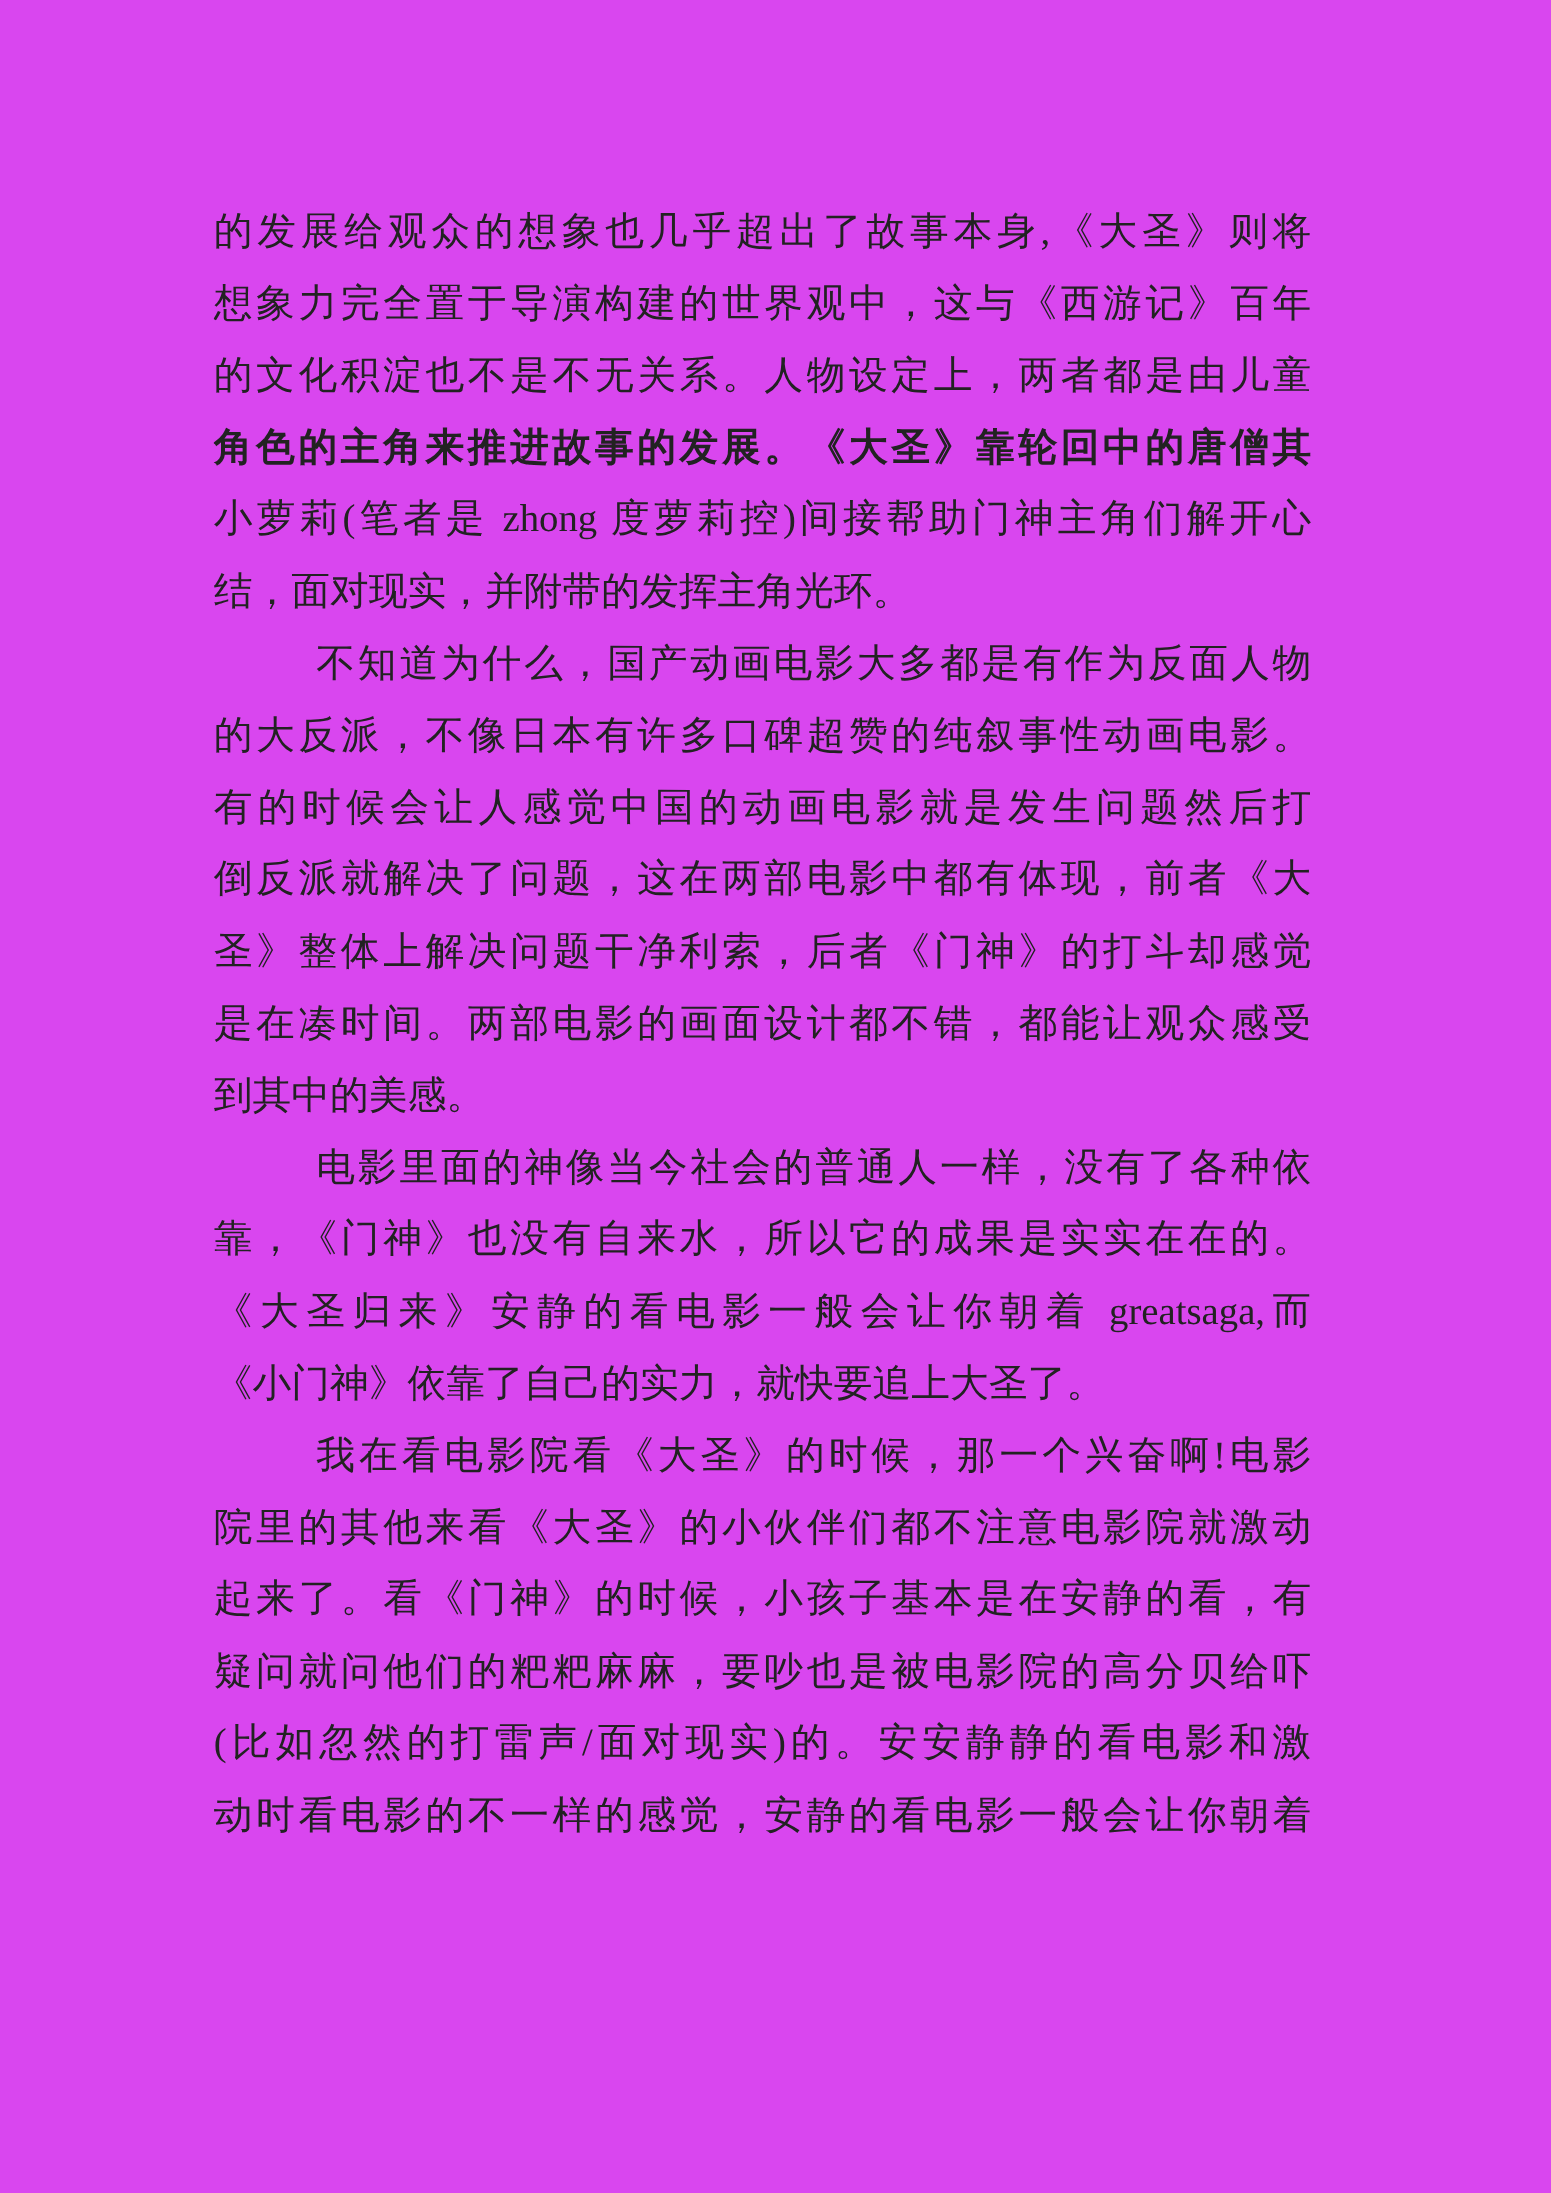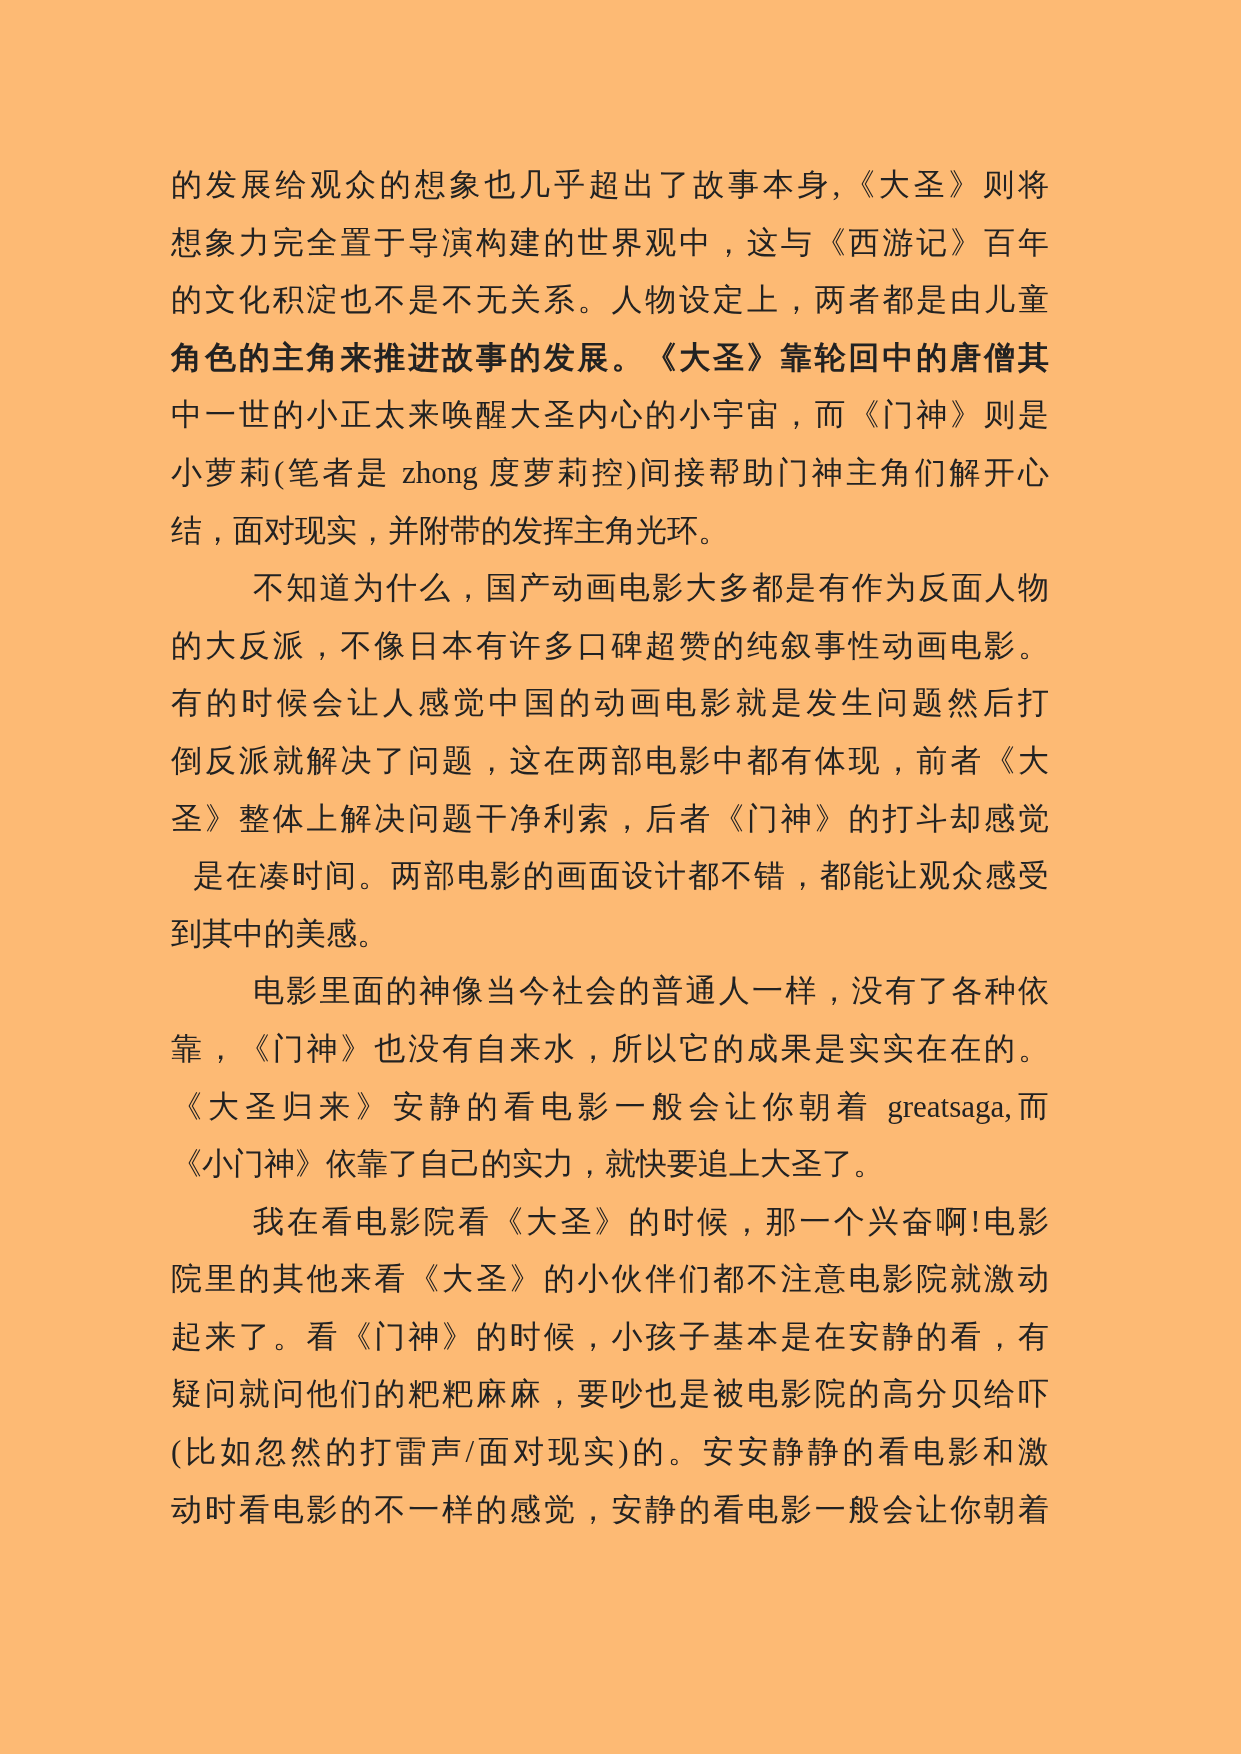--- a/index.html
+++ b/index.html
@@ -4,21 +4,21 @@
 <style>
   html, body {
     margin: 0;
     padding: 0;
     background: #ffffff;
   }
   .page {
     position: relative;
     width: 1241px;
     height: 1754px;
-    background: #fdba74;
+    background: #d946ef;
     overflow: hidden;
     font-family: "Liberation Serif", serif;
   }
   .text-block {
     position: absolute;
     left: 171px;
     top: 156px;
     width: 878px;
   }
   .line {
@@ -40,29 +40,28 @@
 </style>
 </head>
 <body>
 
 <div class="page">
   <div class="text-block">
       <div class="line" style="color: rgb(34, 34, 34);">的发展给观众的想象也几乎超出了故事本身,《大圣》则将</div>
       <div class="line" style="color: rgb(34, 34, 34);">想象力完全置于导演构建的世界观中，这与《西游记》百年</div>
       <div class="line" style="color: rgb(34, 34, 34);">的文化积淀也不是不无关系。人物设定上，两者都是由儿童</div>
       <div class="line" style="color: rgb(34, 34, 34); font-weight: bold;">角色的主角来推进故事的发展。《大圣》靠轮回中的唐僧其</div>
-      <div class="line" style="color: rgb(34, 34, 34);">中一世的小正太来唤醒大圣内心的小宇宙，而《门神》则是</div>
       <div class="line" style="color: rgb(34, 34, 34);">小萝莉(笔者是 zhong 度萝莉控)间接帮助门神主角们解开心</div>
       <div class="line para-end" style="color: rgb(34, 34, 34);">结，面对现实，并附带的发挥主角光环。</div>
       <div class="line indent" style="color: rgb(34, 34, 34);">不知道为什么，国产动画电影大多都是有作为反面人物</div>
       <div class="line" style="color: rgb(34, 34, 34);">的大反派，不像日本有许多口碑超赞的纯叙事性动画电影。</div>
       <div class="line" style="color: rgb(34, 34, 34);">有的时候会让人感觉中国的动画电影就是发生问题然后打</div>
       <div class="line" style="color: rgb(34, 34, 34);">倒反派就解决了问题，这在两部电影中都有体现，前者《大</div>
       <div class="line" style="color: rgb(34, 34, 34);">圣》整体上解决问题干净利索，后者《门神》的打斗却感觉</div>
-      <div class="line" style="color: rgb(34, 34, 34); margin-left: 22px;">是在凑时间。两部电影的画面设计都不错，都能让观众感受</div>
+      <div class="line" style="color: rgb(34, 34, 34);">是在凑时间。两部电影的画面设计都不错，都能让观众感受</div>
       <div class="line para-end" style="color: rgb(34, 34, 34);">到其中的美感。</div>
       <div class="line indent" style="color: rgb(34, 34, 34);">电影里面的神像当今社会的普通人一样，没有了各种依</div>
       <div class="line" style="color: rgb(34, 34, 34);">靠，《门神》也没有自来水，所以它的成果是实实在在的。</div>
       <div class="line" style="color: rgb(34, 34, 34);">《大圣归来》安静的看电影一般会让你朝着 greatsaga,而</div>
       <div class="line para-end" style="color: rgb(34, 34, 34);">《小门神》依靠了自己的实力，就快要追上大圣了。</div>
       <div class="line indent" style="color: rgb(34, 34, 34);">我在看电影院看《大圣》的时候，那一个兴奋啊!电影</div>
       <div class="line" style="color: rgb(34, 34, 34);">院里的其他来看《大圣》的小伙伴们都不注意电影院就激动</div>
       <div class="line" style="color: rgb(34, 34, 34);">起来了。看《门神》的时候，小孩子基本是在安静的看，有</div>
       <div class="line" style="color: rgb(34, 34, 34);">疑问就问他们的粑粑麻麻，要吵也是被电影院的高分贝给吓</div>
       <div class="line" style="color: rgb(34, 34, 34);">(比如忽然的打雷声/面对现实)的。安安静静的看电影和激</div>

